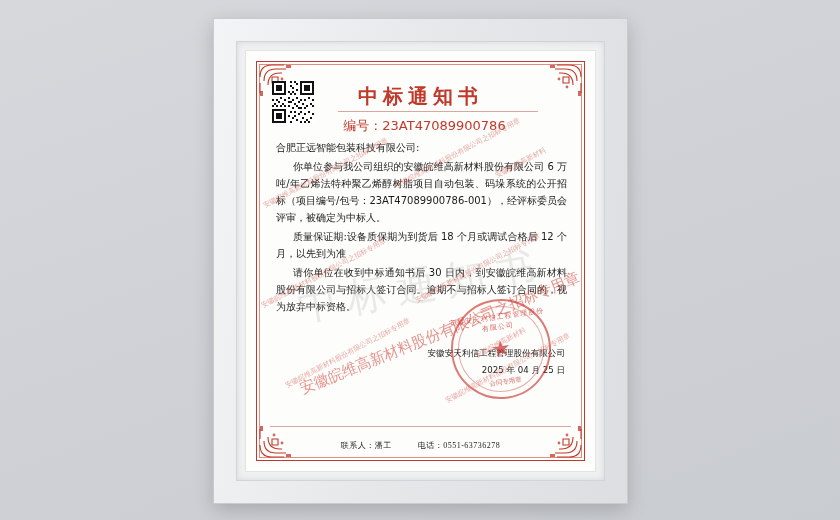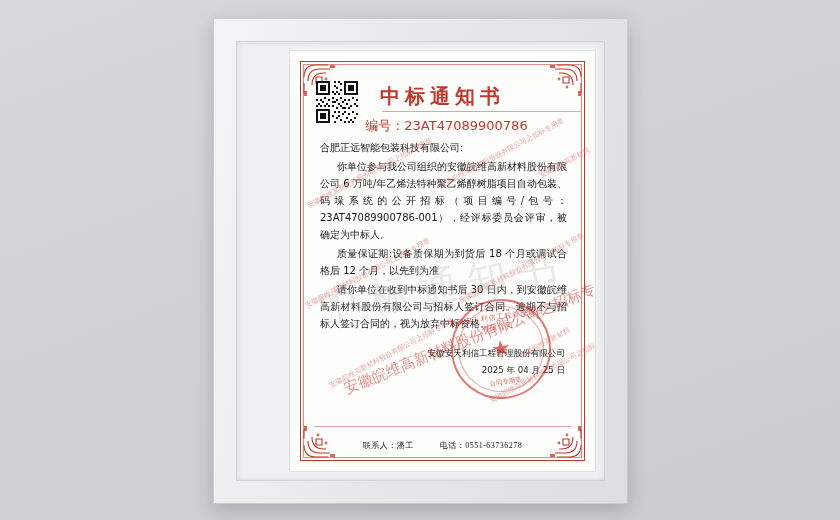--- a/index.html
+++ b/index.html
@@ -44,21 +44,20 @@
     box-sizing: border-box;
   }
   .mat {
     position: absolute;
     left: 8px;
     top: 8px;
     right: 8px;
     bottom: 8px;
     background: #404040;
     box-sizing: border-box;
-    margin-left: 44px;
   }
 
   
   .cert {
     position: absolute;
     left: 0;
     top: 0;
     right: 0;
     bottom: 0;
     background: #fdfdfb;

